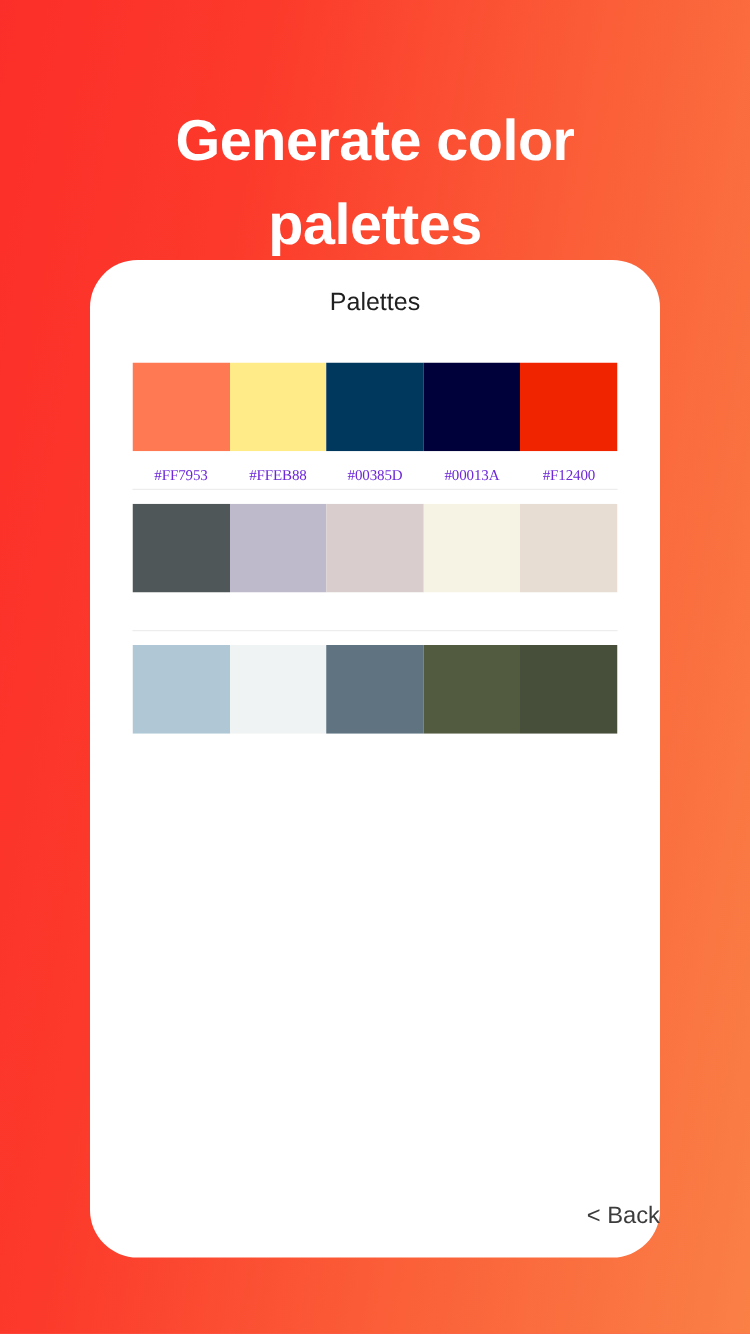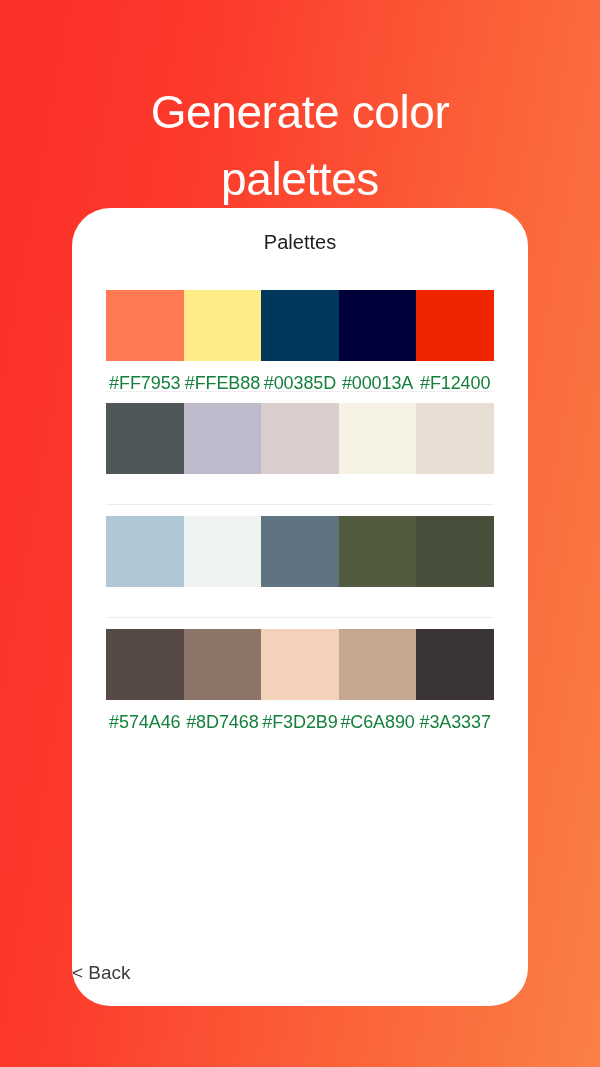--- a/index.html
+++ b/index.html
@@ -21,21 +21,21 @@
     box-sizing: border-box;
   }
   #hero-title {
     position: absolute;
     left: 0;
     top: 48px;
     width: 600px;
     text-align: center;
     color: #FFFFFF;
     font-size: 46px;
-    font-weight: normal;
+    font-weight: bold;
     line-height: 1.45;
     letter-spacing: -0.4px;
     white-space: pre-line;
   }
   #palette-card {
     position: absolute;
     left: 72px;
     top: 208px;
     width: 456px;
     height: 798px;
@@ -85,31 +85,31 @@
     height: 71px;
   }
   .hex-strip {
     display: flex;
     margin: 0 34px;
     padding-top: 12px;
   }
   .hex-label {
     flex: 1 1 0;
     text-align: center;
-    font-size: 18px;
-    color: #15803d;
+    font-size: 12px;
+    color: #6d28d9;
     letter-spacing: -0.1px;
-    font-family: Liberation Sans, sans-serif;
+    font-family: Liberation Serif, serif;
   }
   #back-button {
     position: absolute;
     left: 0;
     bottom: 22px;
     width: 456px;
-    text-align: left;
+    text-align: right;
     font-size: 19px;
     color: #3C3C3C;
     cursor: pointer;
     user-select: none;
   }
 </style>
 </head>
 <body>
 
 <div id="app" style="background: linear-gradient(100deg, rgb(252, 46, 41) 0%, rgb(252, 58, 43) 28%, rgb(251, 94, 56) 62%, rgb(250, 128, 70) 100%);">
@@ -149,34 +149,18 @@
         </div>
         <div class="palette-row">
           <div class="swatch-strip">
             <div class="swatch" style="background: rgb(176, 200, 213);"></div>
             <div class="swatch" style="background: rgb(239, 243, 243);"></div>
             <div class="swatch" style="background: rgb(95, 115, 129);"></div>
             <div class="swatch" style="background: rgb(82, 91, 63);"></div>
             <div class="swatch" style="background: rgb(71, 78, 58);"></div>
           </div>
         </div>
-        <div class="palette-row">
-          <div class="swatch-strip">
-            <div class="swatch" style="background: rgb(87, 74, 70);"></div>
-            <div class="swatch" style="background: rgb(141, 116, 104);"></div>
-            <div class="swatch" style="background: rgb(243, 210, 185);"></div>
-            <div class="swatch" style="background: rgb(198, 168, 144);"></div>
-            <div class="swatch" style="background: rgb(58, 51, 55);"></div>
-          </div>
-          <div class="hex-strip">
-            <div class="hex-label">#574A46</div>
-            <div class="hex-label">#8D7468</div>
-            <div class="hex-label">#F3D2B9</div>
-            <div class="hex-label">#C6A890</div>
-            <div class="hex-label">#3A3337</div>
-          </div>
-        </div>
       </div>
 
     <div id="back-button">&lt; Back</div>
 
   </div>
 </div>
 
 </body></html>

